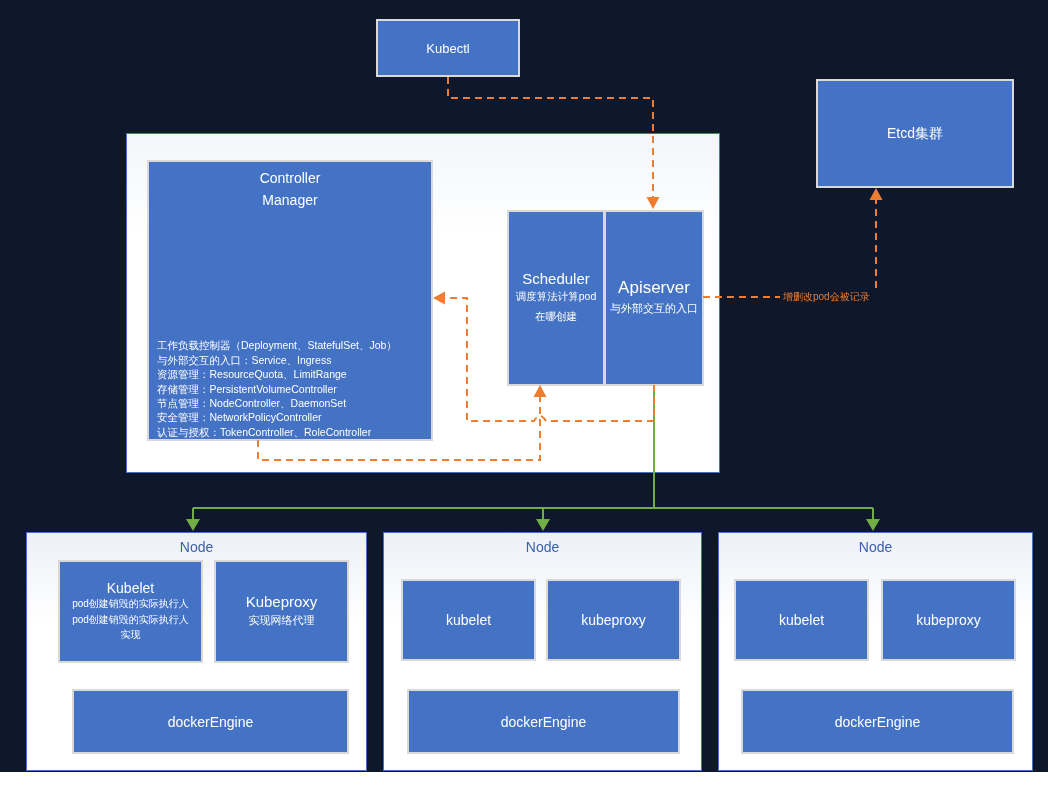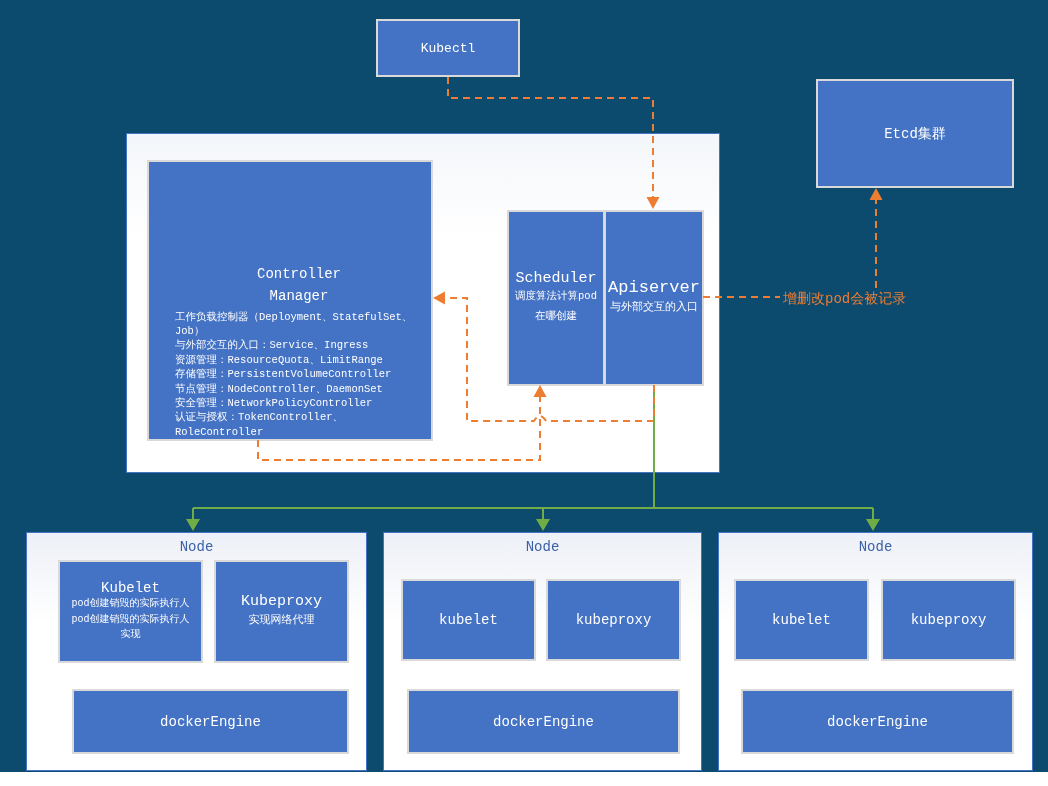--- a/index.html
+++ b/index.html
@@ -1,44 +1,44 @@
 <!DOCTYPE html>
 <html style="--color-box_blue: #4472C4; --color-box_border: #D9D9D9; --color-container_border: #4472C4; --color-node_title: #3B62A9; --color-orange: #ED7D31; --color-green: #70AD47;"><head>
 <meta charset="utf-8">
 <style>
   html,body{margin:0;padding:0;background:#fff;}
   #canvas{
-    position:relative;width:1048px;height:772px;background:#0c4a6e;overflow:hidden;
-    font-family:Liberation Mono, monospace;
+    position:relative;width:1048px;height:772px;background:#0f172a;overflow:hidden;
+    font-family:Liberation Sans, sans-serif;
   }
   .bluebox{
     position:absolute;background:var(--color-box_blue);color:#fff;
     border:2px solid var(--color-box_border);box-sizing:border-box;
     display:flex;flex-direction:column;align-items:center;justify-content:center;
     text-align:center;
   }
-  .bluebox.top-align{justify-content:flex-end;padding-left:18px;}
+  .bluebox.top-align{justify-content:space-between;}
   .container-box{
     position:absolute;box-sizing:border-box;
     border:1px solid var(--color-container_border);
     background:linear-gradient(180deg,#edf0f7 0%,#ffffff 38%,#ffffff 100%);
   }
   .node-title{
     position:absolute;top:6px;left:0;right:0;text-align:center;
     color:var(--color-node_title);font-size:14px;
   }
   .big-label{font-size:14px;}
   .sub-label{font-size:11px;line-height:1.9;}
   .cm-title{font-size:14px;line-height:1.55;text-align:center;width:100%;margin-top:6px;}
   .cm-details{font-size:10.5px;line-height:1.37;text-align:left;width:100%;
     padding:2px 0 0 8px;box-sizing:border-box;}
   .kubelet-lines{font-size:10px;line-height:1.55;}
   .etcd-note{
     position:absolute;left:783px;top:290px;width:220px;
-    color:var(--color-orange);font-size:14px;text-align:left;
+    color:var(--color-orange);font-size:10px;text-align:left;
   }
   svg.edges{position:absolute;left:0;top:0;pointer-events:none;}
   .dash{fill:none;stroke:var(--color-orange);stroke-width:2;stroke-dasharray:7 5;}
   .solid-green{fill:none;stroke:var(--color-green);stroke-width:2;}
   .ah-o{fill:var(--color-orange);}
   .ah-g{fill:var(--color-green);}
 </style>
 </head>
 <body>
 

